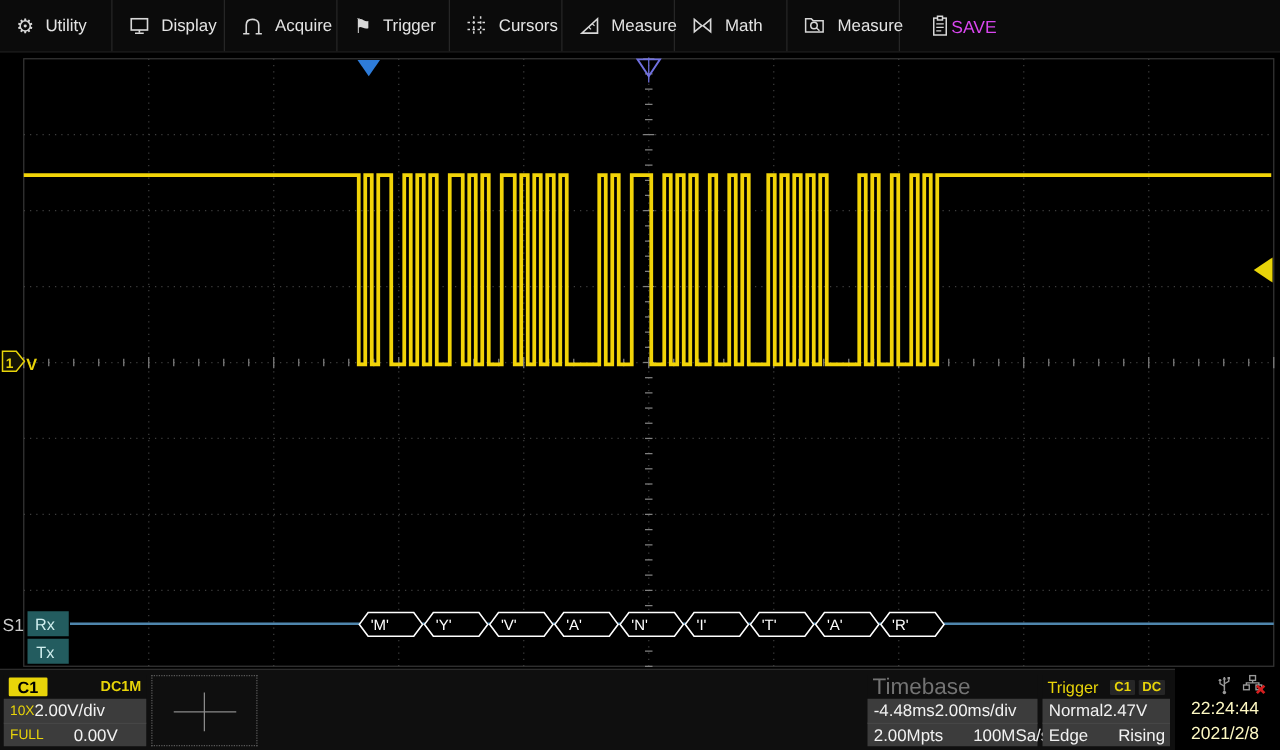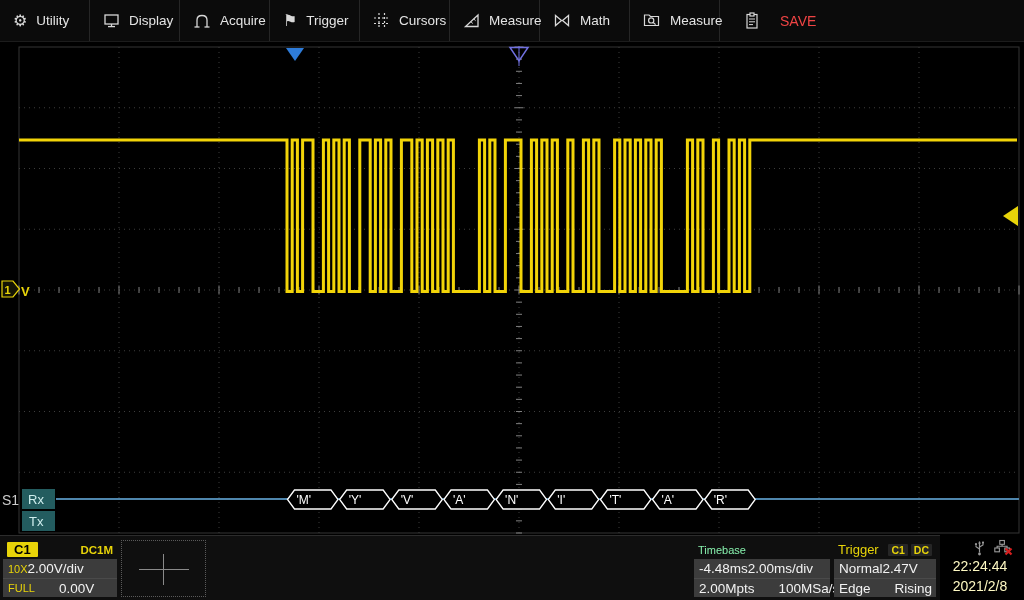--- a/index.html
+++ b/index.html
@@ -13,21 +13,21 @@
              border-right:1px solid #262626;color:#e4e4e4;font-size:13.5px;cursor:default;}
   .menu-item .uicon{font-family:"DejaVu Sans",sans-serif;font-size:16px;color:#d8d8d8;line-height:1;}
   .menu-item svg{flex:0 0 auto;}
   #logo-block{width:150px;border-right:1px solid #262626;display:flex;flex-direction:column;box-sizing:border-box;}
   #logo-row{display:flex;align-items:center;height:21px;gap:7px;padding:1px 0 0 4px;}
   #siglent-logo{background:#4d4d4d;color:#fff;font-weight:bold;font-size:13.5px;letter-spacing:1px;
                 padding:1px 7px 2px 7px;border-radius:2px;}
   #trig-status{color:#00cfcf;font-size:13px;}
   #freq-box{margin:1px 4px 3px 4px;height:16px;border:1px solid #3a3a3a;background:#111;
             color:#e8e8e8;font-size:12.5px;display:flex;align-items:center;justify-content:center;}
-  #save-block{flex:1;display:flex;align-items:center;gap:20px;padding-left:24px;color:#ef4444;font-size:14px;}
+  #save-block{flex:1;display:flex;align-items:center;gap:1px;padding-left:24px;color:#d946ef;font-size:14px;}
 
   
   #scope-wrap{position:absolute;left:0;top:42px;width:1024px;height:493px;}
 
   
   #bottombar{position:absolute;left:0;top:535px;width:940px;height:65px;background:#0f0f0f;
              border-top:1px solid #2c2c2c;box-sizing:border-box;color:#eee;}
   .infobox{position:absolute;top:4px;height:57px;display:flex;flex-direction:column;}
   .ib-head{height:19px;display:flex;align-items:center;justify-content:space-between;background:#0f0f0f;
            padding:0 4px;box-sizing:border-box;}
@@ -36,21 +36,21 @@
   .ib-row + .ib-row{margin-top:0;border-top:1px solid #4a4a4a;gap:24px;}
   .ylw{color:#e8d409;}
   #channel-box{left:3px;width:114px;}
   #c1-badge{background:#e8d409;color:#000;font-weight:bold;font-size:13px;padding:0 7px;border-radius:1px;}
   #ch-coupling{font-size:11.5px;font-weight:bold;}
   .mini{font-size:11px;color:#e8d409;}
   #add-ch-box{left:121px;width:85px;border:1px dotted #5a5a5a;box-sizing:border-box;position:absolute;top:4px;height:57px;}
   #add-ch-box::before{content:"";position:absolute;left:17px;top:28px;width:50px;height:1px;background:#8a8a8a;}
   #add-ch-box::after{content:"";position:absolute;left:41px;top:13px;width:1px;height:31px;background:#8a8a8a;}
   #timebase-box{left:694px;width:136px;}
-  #tb-title{font-size:11px;color:#86efac;}
+  #tb-title{font-size:18px;color:#737373;}
   #trigger-box{left:834px;width:102px;}
   #trig-title{font-size:13px;}
   .tbadge{background:#262626;color:#e8d409;font-size:10.5px;font-weight:bold;padding:0px 3px;border-radius:1px;}
   #status-block{position:absolute;left:938px;top:2px;width:84px;height:62px;display:flex;flex-direction:column;
                 align-items:center;}
   #status-icons{display:flex;align-items:center;gap:8px;height:18px;margin-left:26px;}
   #clock-time,#clock-date{font-size:14px;color:#fef9c3;line-height:20px;}
 </style>
 </head>
 <body>

